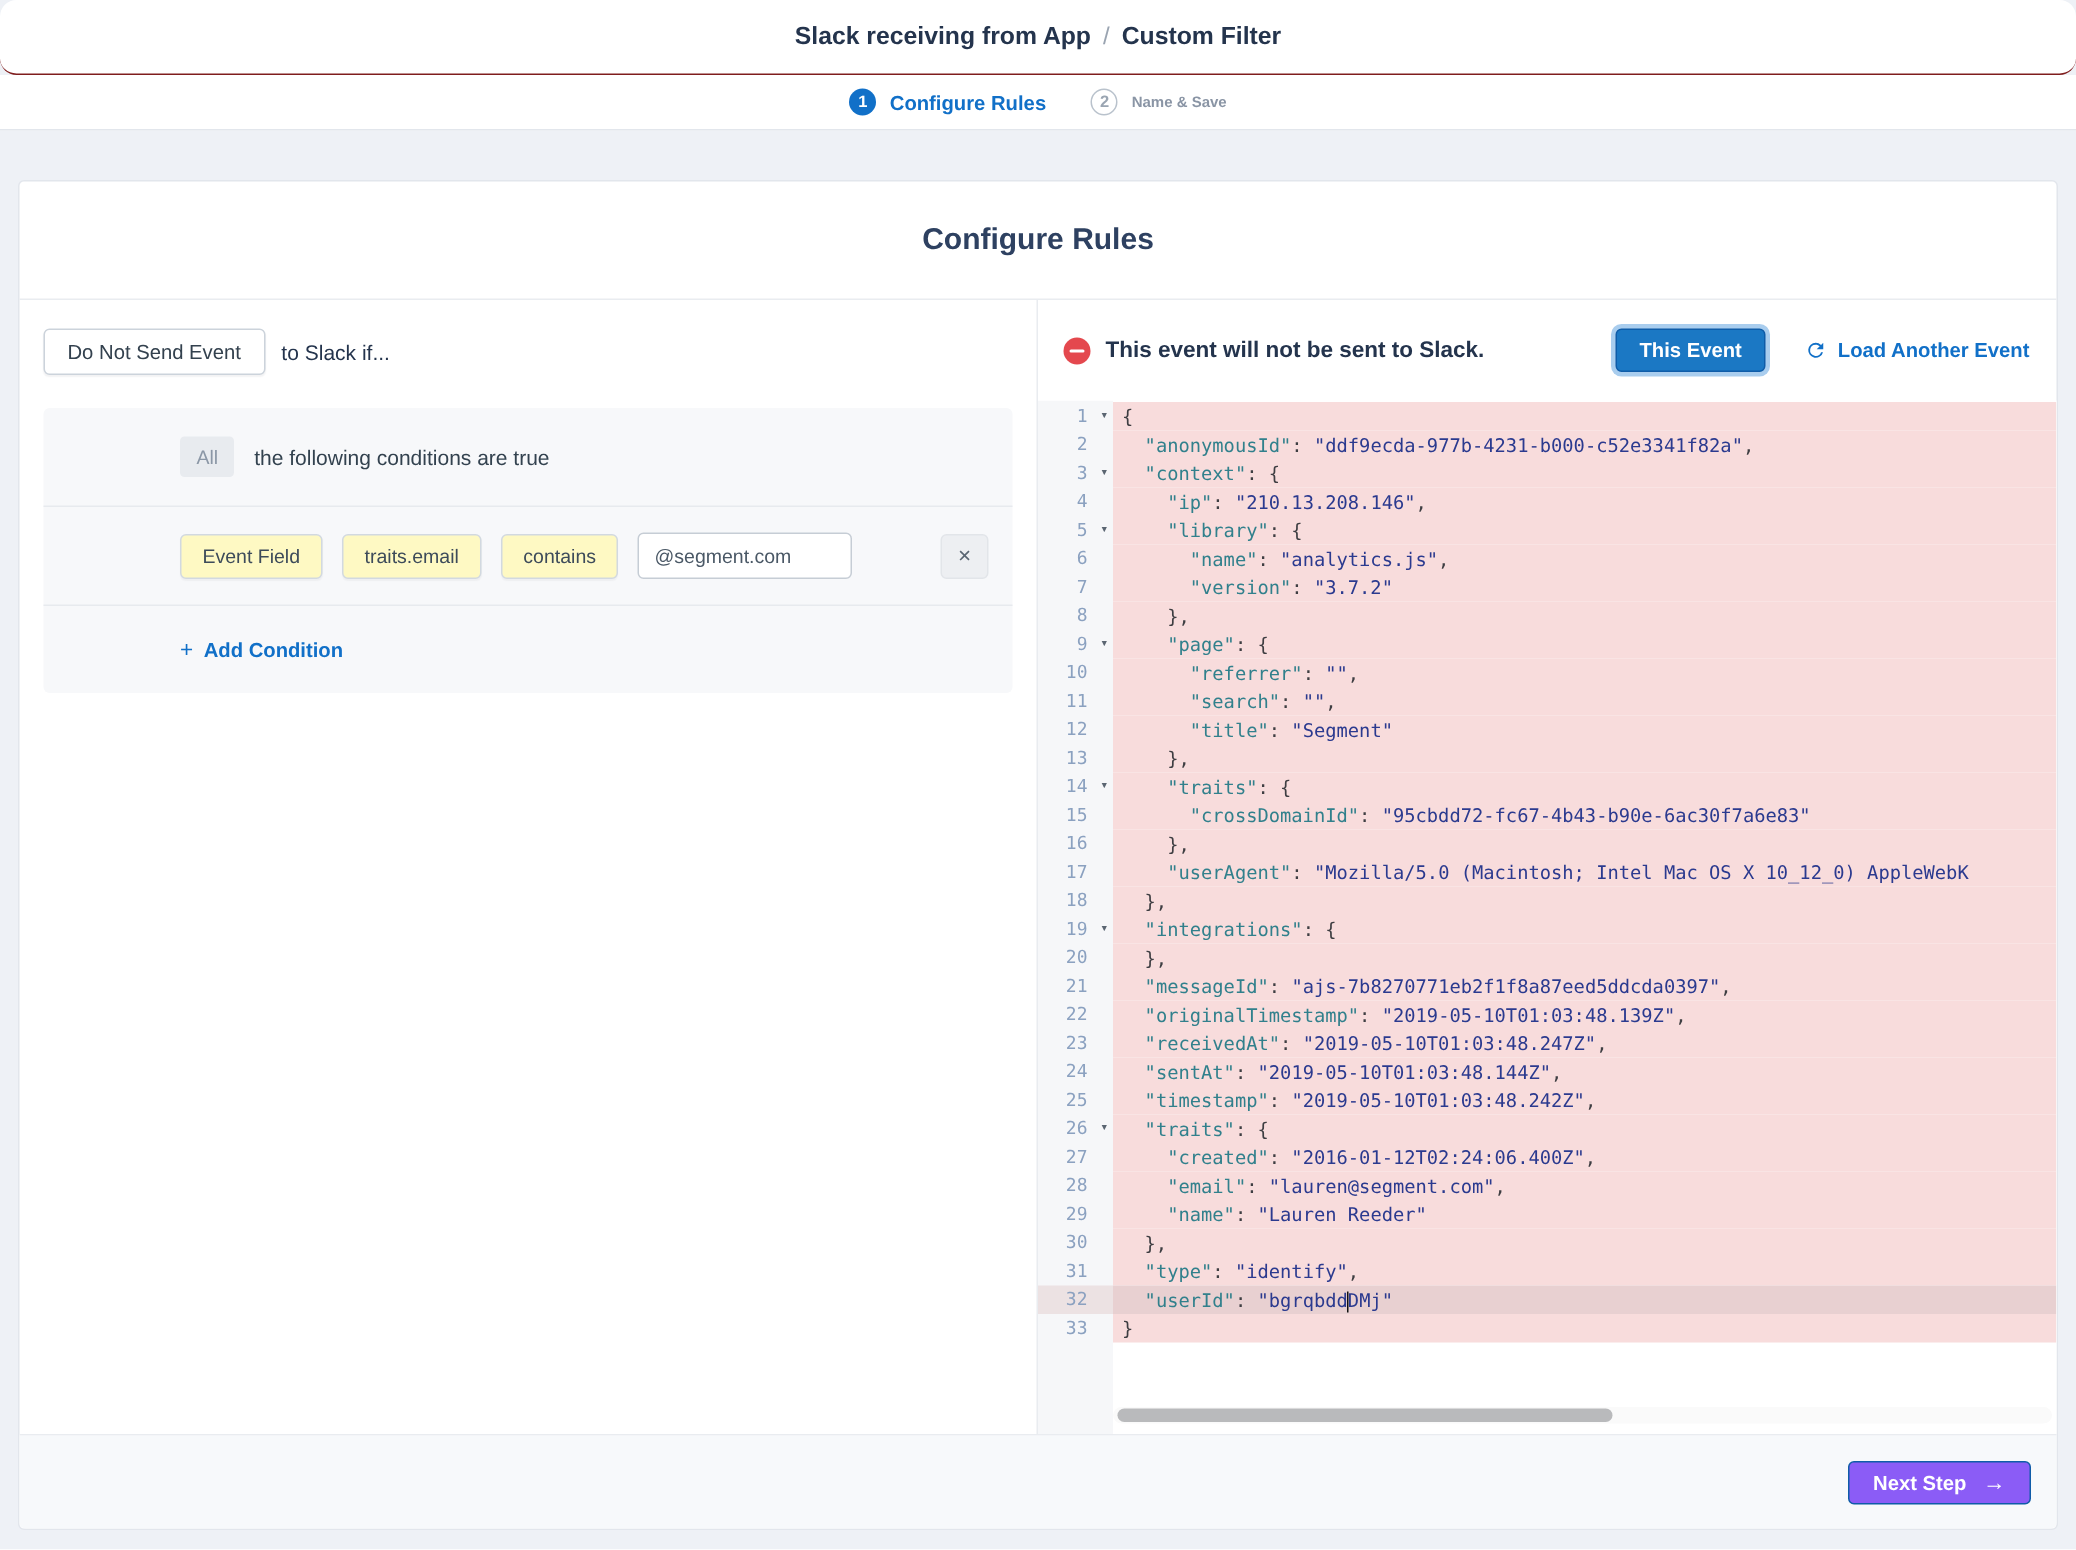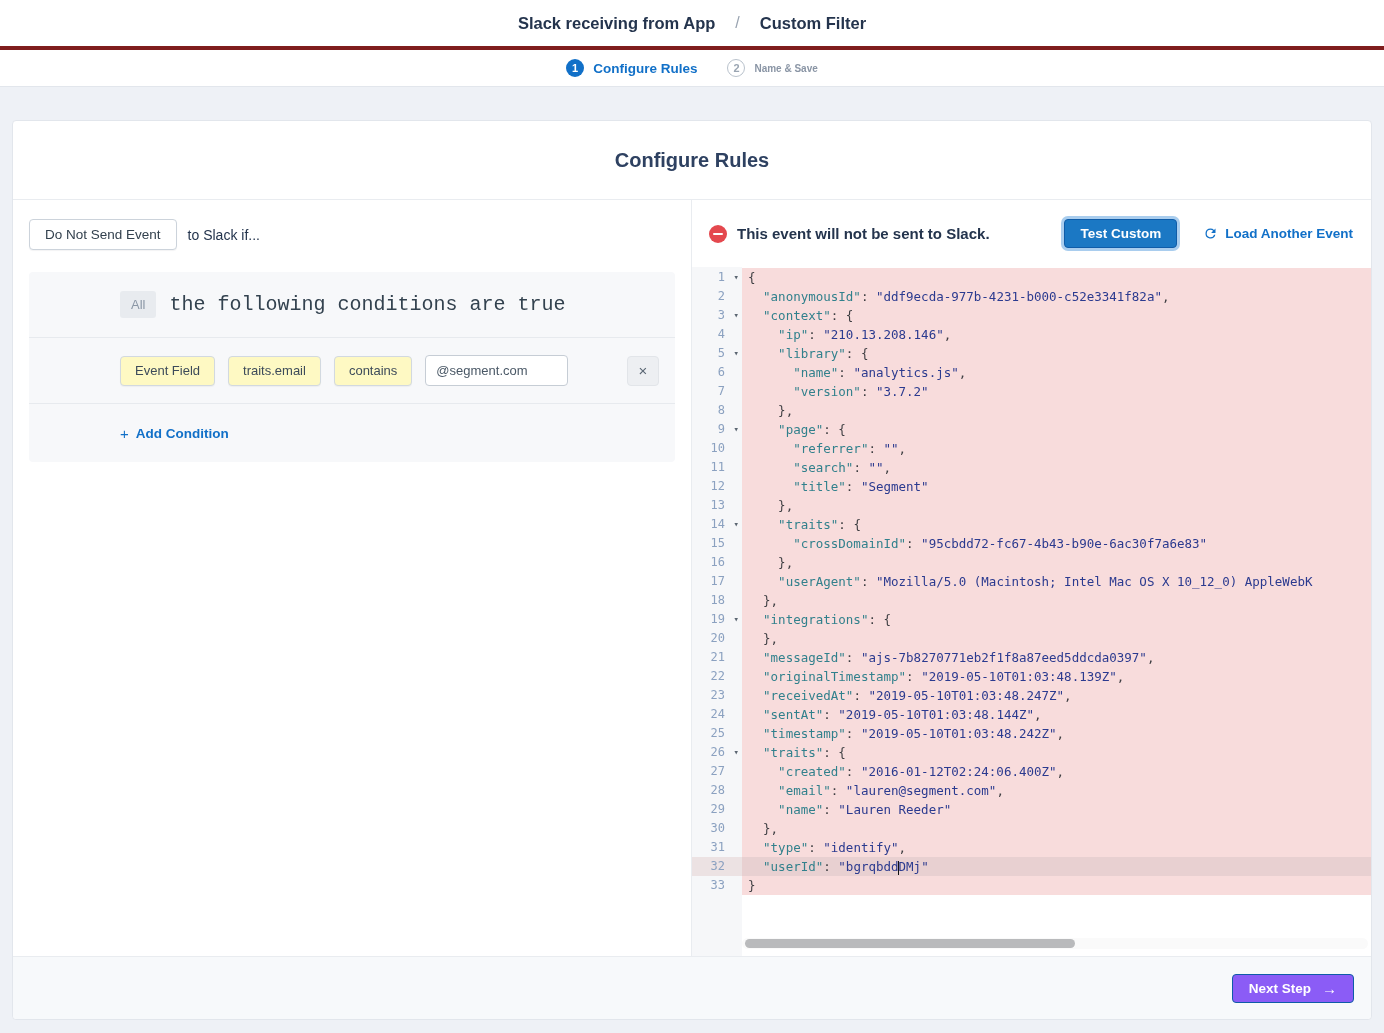--- a/index.html
+++ b/index.html
@@ -1,21 +1,21 @@
 <!DOCTYPE html>
 <html><head>
 <meta charset="utf-8">
 <style>
   * { margin:0; padding:0; box-sizing:border-box; }
   html,body { font-family:"Liberation Sans", sans-serif; }
   .page { width:1384px; height:1033px; background:#eef1f6; overflow:hidden; }
 
   
-  .top-header { height:50px; background:#fff; border-bottom:4px solid #7f1d1d;
-    display:flex; align-items:center; justify-content:center; gap:20px; }
+  .top-header { height:50px; background:#fff; border-bottom:1px solid #7f1d1d;
+    display:flex; align-items:center; justify-content:center; gap:8px;border-radius:11px; }
   .top-header .crumb { font-size:16.5px; font-weight:700; color:#24344d; }
   .top-header .sep { font-size:16px; color:#9aa4b1; font-weight:400; }
 
   
   .steps-bar { height:37px; background:#fff; border-bottom:1px solid #e2e6ec;
     display:flex; align-items:center; justify-content:center; gap:30px; }
   .step { display:flex; align-items:center; gap:9px; cursor:default; }
   .step-circle { width:18px; height:18px; border-radius:50%; font-size:11px;
     display:flex; align-items:center; justify-content:center; font-weight:700; }
   .step.active .step-circle { background:#1170c8; color:#fff; }
@@ -37,21 +37,21 @@
   .btn-plain { background:#fff; border:1px solid #ccd3db; border-radius:4px; height:31px;
     padding:0 15px; font-size:13.5px; color:#33414e; font-family:inherit;
     box-shadow:0 1px 1px rgba(22,29,37,.05); cursor:pointer; }
   .action-suffix { font-size:14px; color:#24344d; }
   .cond-group { margin-top:22px; background:#f7f8fa; border-radius:4px; }
   .cond-row { padding:0 16px 0 91px; display:flex; align-items:center; }
   .cond-row + .cond-row { border-top:1px solid #e7eaee; }
   .cond-row.head { height:65px; gap:13px; }
   .op-badge { background:#e8ebef; color:#8b97a6; font-size:13px; height:27px;
     padding:0 11px; border-radius:3px; display:flex; align-items:center; }
-  .op-text { font-size:20px; color:#33424f;font-family:Liberation Mono, monospace; }
+  .op-text { font-size:14px; color:#33424f; }
   .cond-row.rule { height:66px; gap:13px; }
   .pill { background:#fef9c3; border:1px solid #d2d9e0; border-radius:4px; height:30px;
     padding:0 14px; font-size:13px; color:#3d4b5a; font-family:inherit;
     box-shadow:0 1px 1px rgba(22,29,37,.04); cursor:pointer; }
   .cond-input { width:143px; height:31px; border:1px solid #c6cdd5; border-radius:4px;
     padding:0 10px; font-size:13px; color:#4a5866; font-family:Liberation Sans, sans-serif; background:#fff; }
   .remove-btn { margin-left:auto; width:32px; height:30px; background:#edeff2;
     border:1px solid #e2e5e9; border-radius:4px; color:#5a6673; font-size:15px;
     cursor:pointer; line-height:1; }
   .cond-row.addrow { height:59px; }
@@ -158,21 +158,21 @@
               <span>Add Condition</span>
             </button>
           </div>
         </div>
       </div>
 
       <div class="right-panel">
         <div class="preview-header">
           <span class="block-icon"></span>
           <span class="preview-status">This event will not be sent to Slack.</span>
-          <button class="test-btn">Test Custom</button>
+          <button class="test-btn">This Event</button>
           <button class="load-link">
             <svg class="refresh-icon" viewBox="0 0 24 24">
               <path d="M17.65 6.35A7.95 7.95 0 0 0 12 4a8 8 0 1 0 7.73 10h-2.08A6 6 0 1 1 12 6c1.66 0 3.14.69 4.22 1.78L13 11h7V4l-2.35 2.35z"></path>
             </svg>
             <span>Load Another Event</span>
           </button>
         </div>
 
         <div class="editor">
           <div class="gutter">

